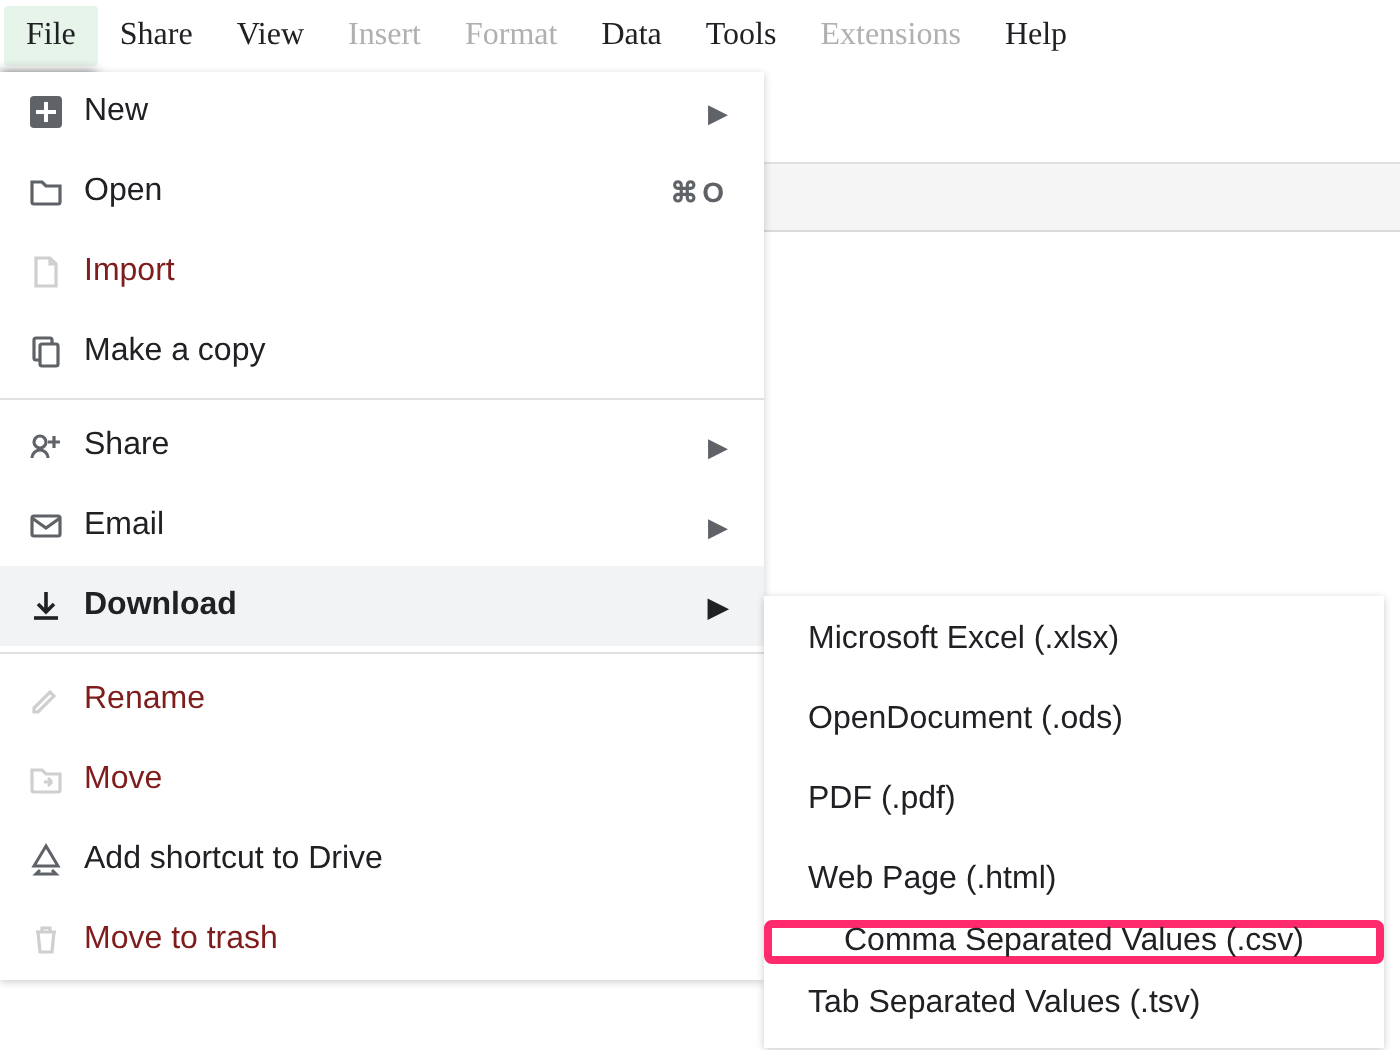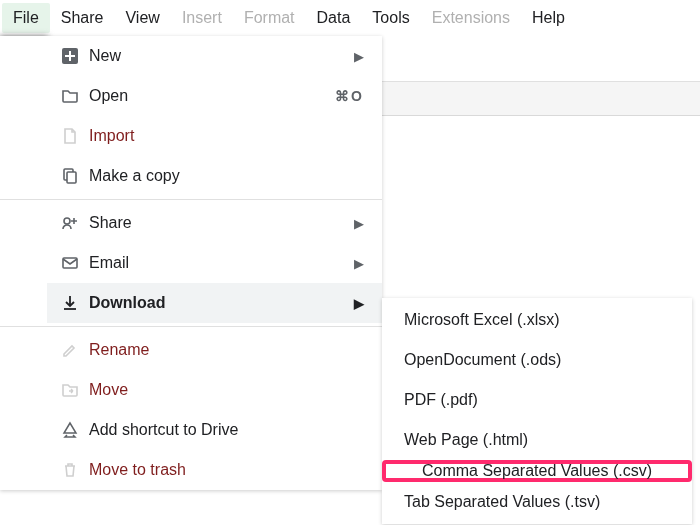--- a/index.html
+++ b/index.html
@@ -20,20 +20,21 @@
       align-items: center;
       height: 36px;
       padding: 0 2px;
       background: #fff;
       font-size: 16px;
     }
     .menubar-item {
       padding: 6px 11px;
       cursor: pointer;
       color: #202124;
+      font-family: Liberation Serif, serif;
     }
     .menubar-item.active {
       background: #e6f4ea;
       border-radius: 2px;
     }
     .menubar-item.disabled {
       color: #b0b0b0;
       cursor: default;
     }
     .dropdown {
@@ -47,21 +48,20 @@
     }
     .menu-item {
       display: flex;
       align-items: center;
       height: 40px;
       padding: 0 18px 0 14px;
       font-size: 16px;
       color: #202124;
       cursor: pointer;
       position: relative;
-      margin-left: 47px;
     }
     .menu-item.disabled {
       color: #7f1d1d;
       cursor: default;
     }
     .menu-item.highlighted {
       background: #f1f3f4;
       font-weight: bold;
     }
     .menu-item .icon {

